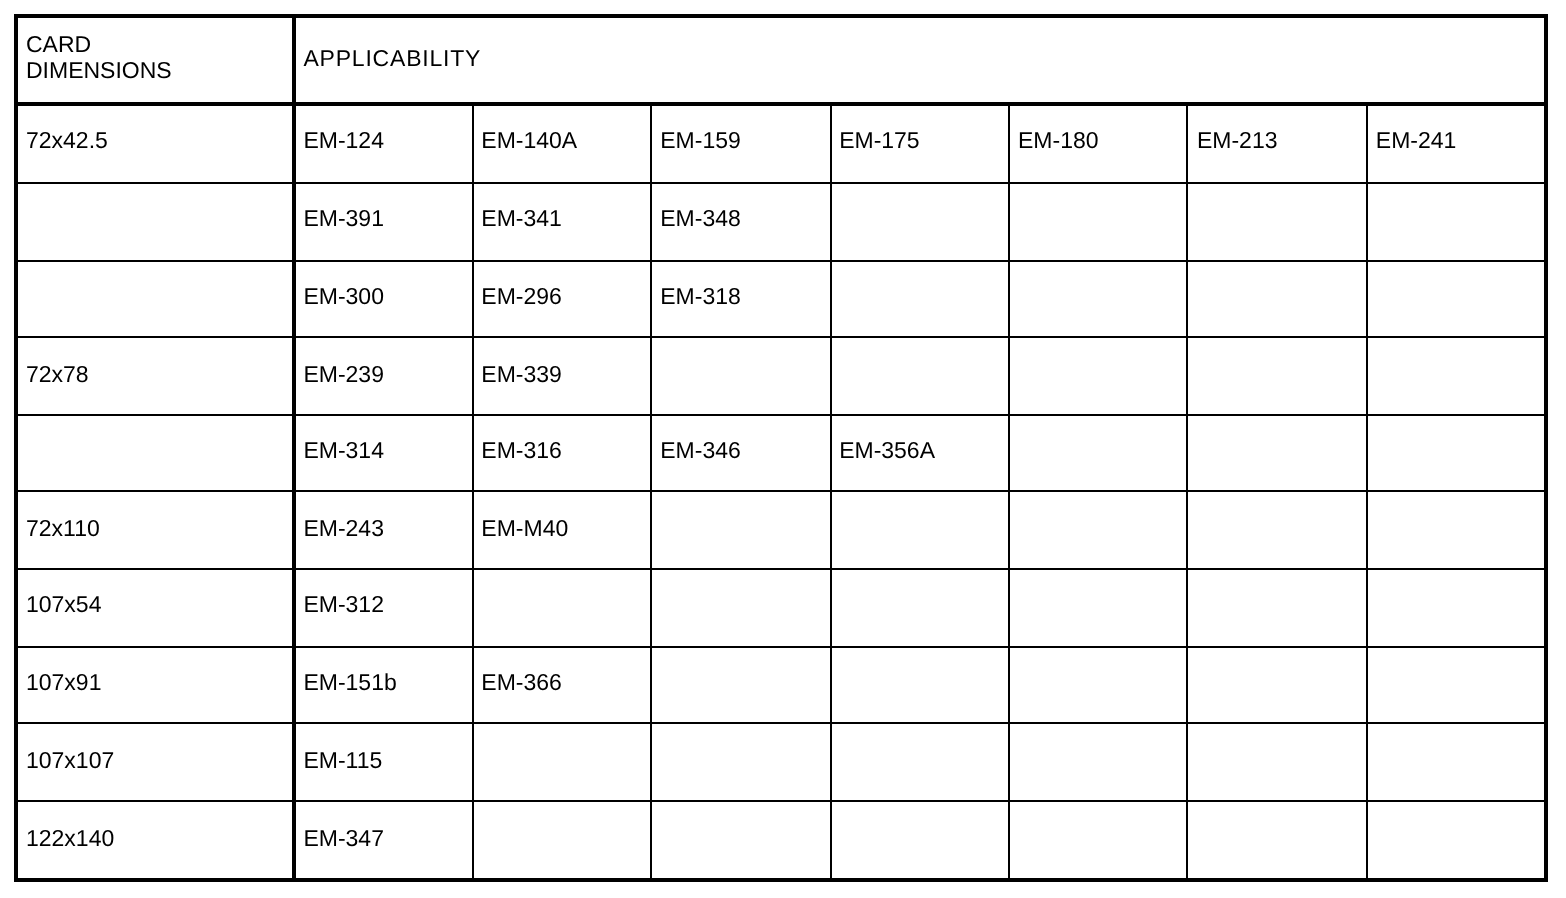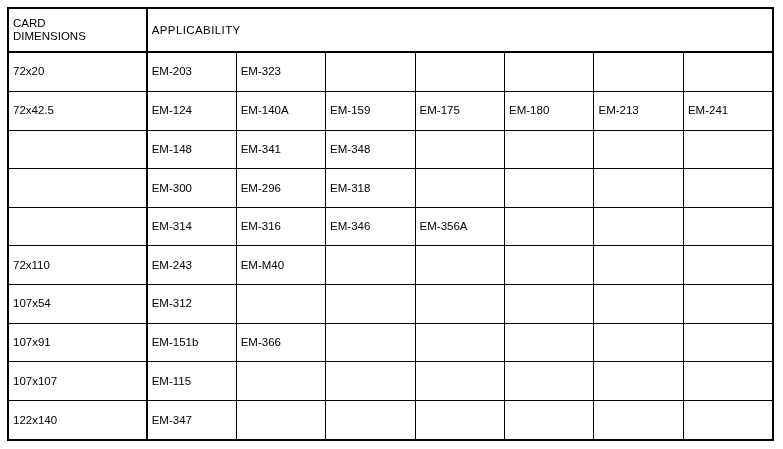--- a/index.html
+++ b/index.html
@@ -91,54 +91,54 @@
       <tr class="hdr-row">
         <td class="hdr-dim">
           <div>CARD</div>
           <div>DIMENSIONS</div>
         </td>
         <td class="hdr-app" colspan="7">APPLICABILITY</td>
       </tr>
     </thead>
     <tbody id="table-body">
         <tr>
-          <td class="dim">72x20</td>
-          <td>EM-203</td>
-          <td>EM-323</td>
-          <td></td>
-          <td></td>
-          <td></td>
-          <td></td>
-          <td></td>
-        </tr>
-        <tr>
           <td class="dim">72x42.5</td>
           <td>EM-124</td>
           <td>EM-140A</td>
           <td>EM-159</td>
           <td>EM-175</td>
           <td>EM-180</td>
           <td>EM-213</td>
           <td>EM-241</td>
         </tr>
         <tr>
           <td class="dim"></td>
-          <td>EM-148</td>
+          <td>EM-391</td>
           <td>EM-341</td>
           <td>EM-348</td>
           <td></td>
           <td></td>
           <td></td>
           <td></td>
         </tr>
         <tr>
           <td class="dim"></td>
           <td>EM-300</td>
           <td>EM-296</td>
           <td>EM-318</td>
+          <td></td>
+          <td></td>
+          <td></td>
+          <td></td>
+        </tr>
+        <tr>
+          <td class="dim">72x78</td>
+          <td>EM-239</td>
+          <td>EM-339</td>
+          <td></td>
           <td></td>
           <td></td>
           <td></td>
           <td></td>
         </tr>
         <tr>
           <td class="dim"></td>
           <td>EM-314</td>
           <td>EM-316</td>
           <td>EM-346</td>

